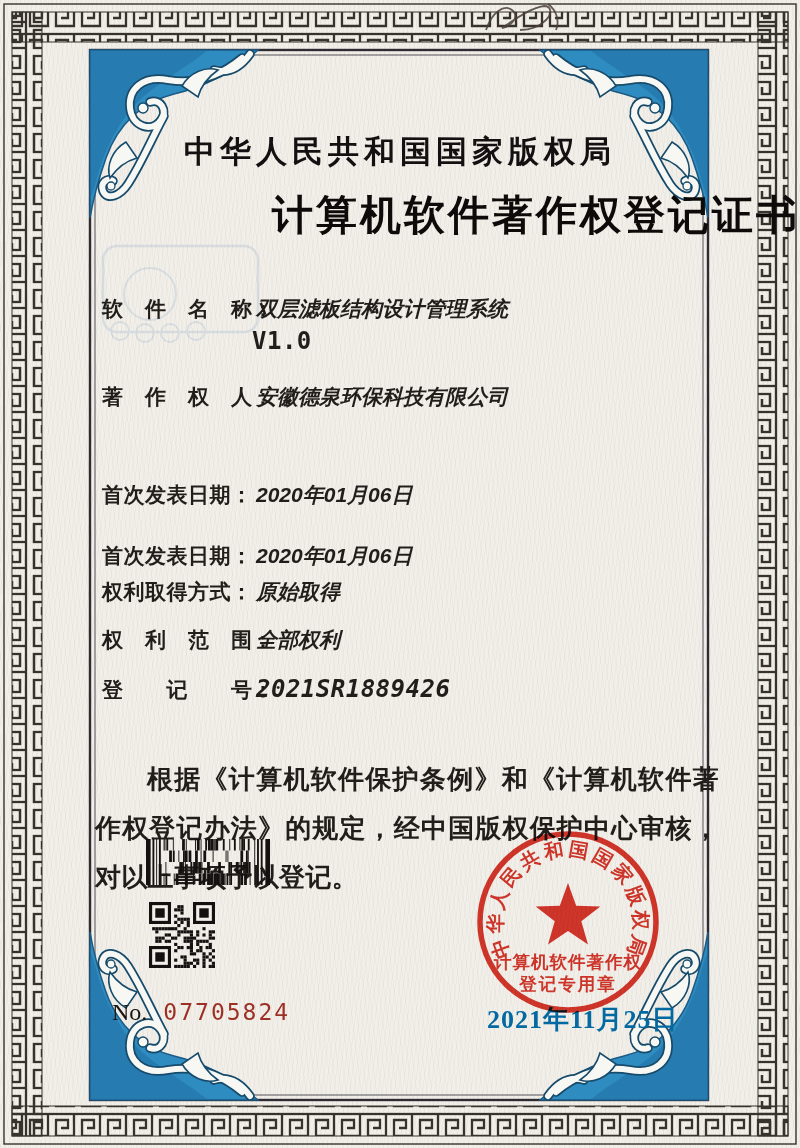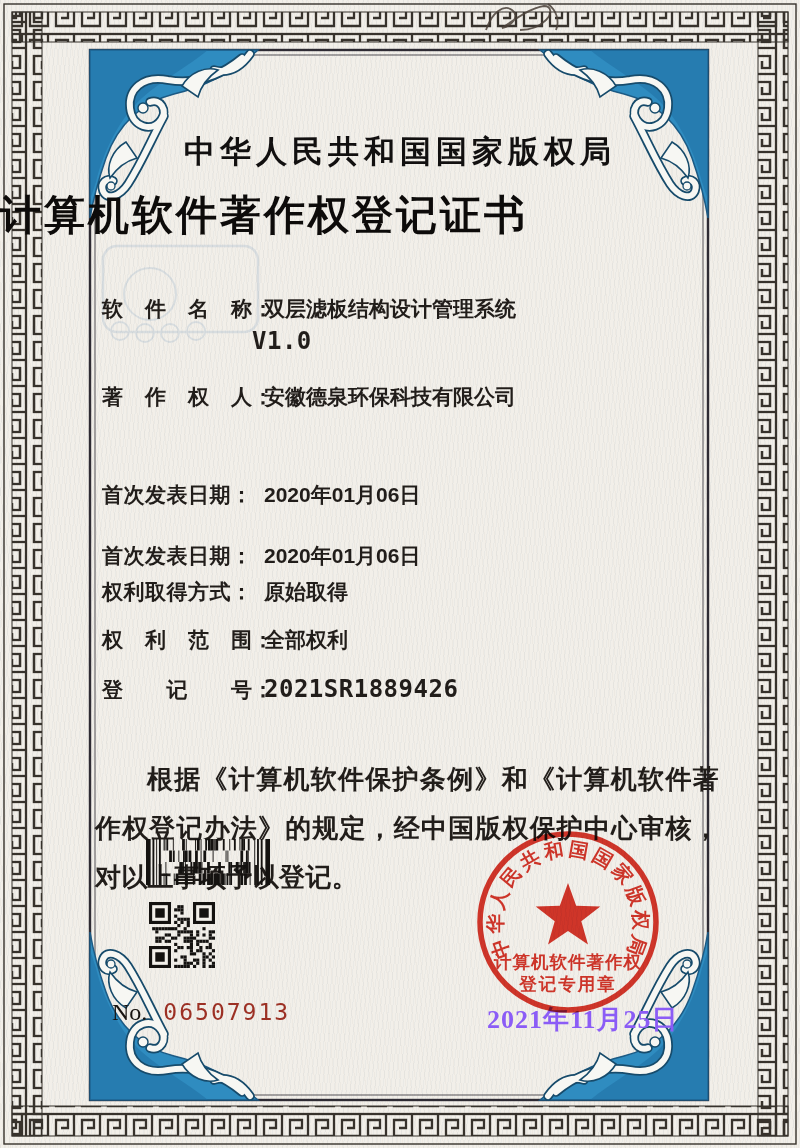--- a/index.html
+++ b/index.html
@@ -15,45 +15,45 @@
   .layer{position:absolute;left:0;top:0;width:800px;height:1148px;}
   .border-svg{z-index:0;}
   .content{z-index:1;}
   .abs{position:absolute;white-space:nowrap;}
   .authority{
     left:0;right:0;top:131px;text-align:center;
     font-family:"Liberation Serif","DejaVu Serif",serif;
     font-size:31px;font-weight:700;letter-spacing:5px;color:#121010;
   }
   .cert-title{
-    left:0;right:0;top:188px;text-align:left;
+    left:0;right:0;top:188px;text-align:right;
     font-family:"Liberation Serif","DejaVu Serif",serif;
     font-size:41px;font-weight:700;letter-spacing:3px;color:#0d0b0a;
   }
   .certno{
     top:246px;right:100px;font-size:18px;font-weight:600;
     font-family:"Liberation Serif","DejaVu Serif",serif;letter-spacing:.5px;
   }
   .certno .gap{display:inline-block;width:16px;}
   .field{left:102px;font-size:21px;font-weight:700;}
   .flabel{display:inline-block;width:150px;letter-spacing:.5px;}
-  .fvalue{margin-left:12px;}
+  .fvalue{margin-left:4px;font-style:italic;}
   .mono{font-family:"DejaVu Sans Mono","Liberation Mono",monospace;font-size:24px;letter-spacing:.5px;}
   .r1{top:295px;} .r1b{top:327px;left:252px;} .r2{top:383px;}
   .r3{top:481px;} .r4{top:542px;} .r5{top:578px;} .r6{top:626px;} .r7{top:675px;}
   .statement{
     position:absolute;left:95px;top:729px;width:624px;
     font-size:26px;font-weight:600;line-height:49px;
     text-align:justify;text-indent:2em;white-space:normal;letter-spacing:.3px;
   }
   .barcode{left:146px;top:839px;}
   .qrcode{left:149px;top:902px;}
   .serial{top:999px;left:112px;font-family:"Liberation Serif","DejaVu Serif",serif;font-size:24px;color:#17130f;}
   .serial .num{font-family:"DejaVu Sans Mono","Liberation Mono",monospace;font-size:23px;color:#9c3024;letter-spacing:2px;margin-left:16px;}
-  .issue-date{top:1002px;left:487px;font-size:26px;font-weight:700;letter-spacing:1px;color:#8b5cf6;z-index:2;
+  .issue-date{top:1002px;left:487px;font-size:26px;font-weight:700;letter-spacing:1px;color:#0369a1;z-index:2;
     font-family:"Liberation Serif","DejaVu Serif",serif;}
   .seal-svg{position:absolute;left:473px;top:827px;z-index:3;opacity:.93;mix-blend-mode:multiply;}
   .seal-text{font-family:"Liberation Serif","DejaVu Serif",serif;font-weight:700;}
 </style>
 </head>
 <body>
 
 <svg class="layer border-svg" viewBox="0 0 800 1148">
   <defs>
     <pattern id="gkh" width="26" height="30" patternUnits="userSpaceOnUse">
@@ -372,21 +372,21 @@
         <rect x="66.66666666666667" y="30" width="3.3333333333333335" height="3.3333333333333335" fill="#141210"></rect>
         <rect x="66.66666666666667" y="36.66666666666667" width="3.3333333333333335" height="3.3333333333333335" fill="#141210"></rect>
         <rect x="66.66666666666667" y="50" width="3.3333333333333335" height="3.3333333333333335" fill="#141210"></rect>
         <rect x="66.66666666666667" y="56.66666666666667" width="3.3333333333333335" height="3.3333333333333335" fill="#141210"></rect>
         <rect x="66.66666666666667" y="63.333333333333336" width="3.3333333333333335" height="3.3333333333333335" fill="#141210"></rect>
         <rect x="66.66666666666667" y="66.66666666666667" width="3.3333333333333335" height="3.3333333333333335" fill="#141210"></rect>
       </g>
     </svg>
 
   <div class="abs serial">
-    <span>No.</span><span class="num">06507913</span>
+    <span>No.</span><span class="num">07705824</span>
   </div>
 
   <div class="abs issue-date">2021年11月25日</div>
 </div>
 
 <svg class="seal-svg" width="190" height="190" viewBox="0 0 190 190">
   <defs>
     <path id="sealArc" d="M37.8 128 A66 66 0 1 1 152.2 128" fill="none"></path>
   </defs>
   <circle cx="95" cy="95" r="88" fill="none" stroke="#d8291d" stroke-width="5.5"></circle>

